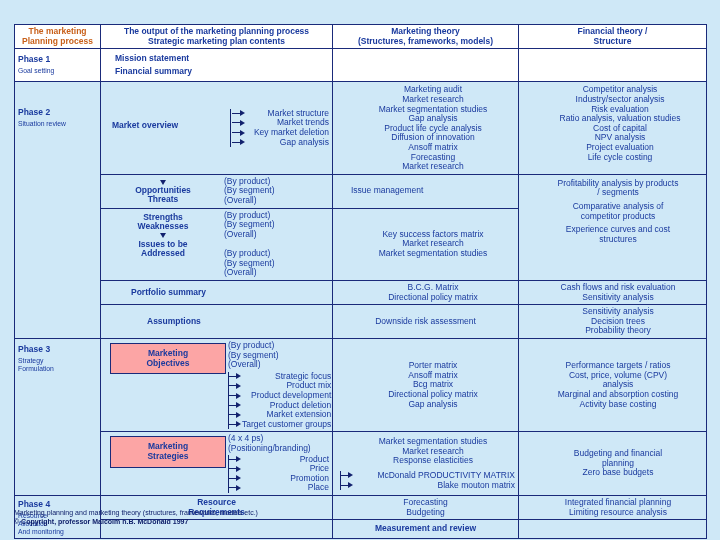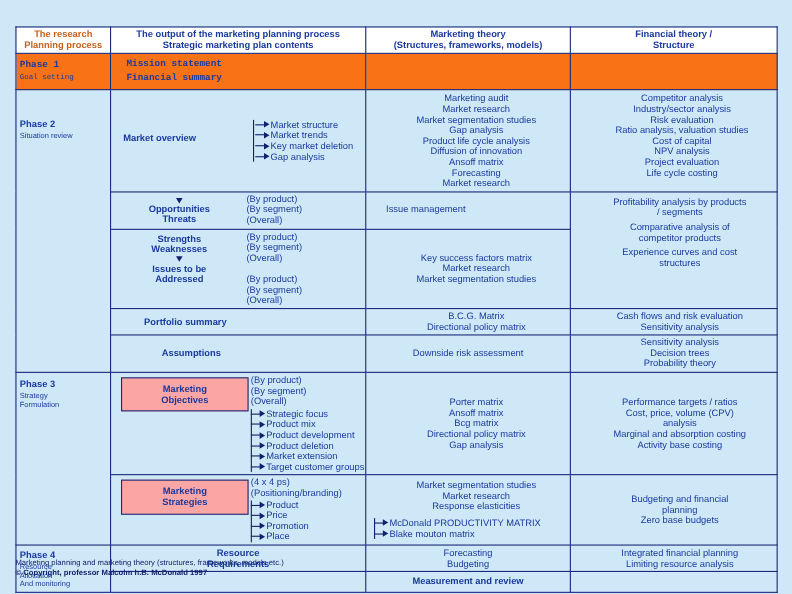--- a/index.html
+++ b/index.html
@@ -27,21 +27,21 @@
     line-height:9.6px;
     color:#1a3a9e;
   }
   .c-phase{width:86px;}
   .c-out{width:232px;}
   .c-theory{width:186px;}
   .c-fin{width:188px;}
 
   .hdr td{background:#ffffff;text-align:center;font-weight:bold;font-size:9px;line-height:11px;padding:6px 3px;}
   .phase-hd{color:#c8601a;}
-  .white td{background:#f97316;font-family:Liberation Mono, monospace;}
+  .white td{background:#ffffff;}
   .blue td{background:#cfe8f7;}
 
   .ph{color:#c8601a;font-weight:bold;font-size:8.6px;line-height:10px;padding-left:4px;}
   .ph .sub{font-weight:normal;font-size:6.8px;line-height:8px;display:block;margin-top:2px;}
 
   .ctr{text-align:center;}
   .bold{font-weight:bold;}
   ul.plain{list-style:none;margin:0;padding:0;text-align:center;}
   ul.plain li{white-space:nowrap;}
 
@@ -56,21 +56,21 @@
   .arrowlist li:before{
     content:"";position:absolute;left:0;top:4px;width:9px;height:1px;background:#12216e;
   }
   .arrowlist li:after{
     content:"";position:absolute;left:8px;top:1.5px;
     border-left:5px solid #12216e;border-top:3px solid transparent;border-bottom:3px solid transparent;
   }
   .arrowlist.trunk:before{
     content:"";position:absolute;left:0;top:0;bottom:0;width:1px;background:#12216e;
   }
-  .arrowlist.trunk{position:relative;}
+  .arrowlist.trunk{position:relative;text-align:right;}
   .downarrow{display:block;width:0;height:0;margin:1px auto 1px;
     border-left:3px solid transparent;border-right:3px solid transparent;border-top:5px solid #12216e;}
 
   .paren{white-space:nowrap;}
 
   .footer{
     position:absolute;left:14px;top:508px;width:660px;
     font-size:7px;line-height:9px;color:#10216b;
   }
   .footer .c2{font-weight:bold;}
@@ -84,21 +84,21 @@
   <colgroup>
     <col class="c-phase">
         <col class="c-out">
         <col class="c-theory">
         <col class="c-fin">
   </colgroup>
 
   <tbody>
         <tr class="hdr">
     <td>
-      <div class="phase-hd">The research</div>
+      <div class="phase-hd">The marketing</div>
       <div class="phase-hd">Planning process</div>
     </td>
     <td>
       <div>The output of the marketing planning process</div>
       <div>Strategic marketing plan contents</div>
     </td>
     <td>
       <div>Marketing theory</div>
       <div>(Structures, frameworks, models)</div>
     </td>

